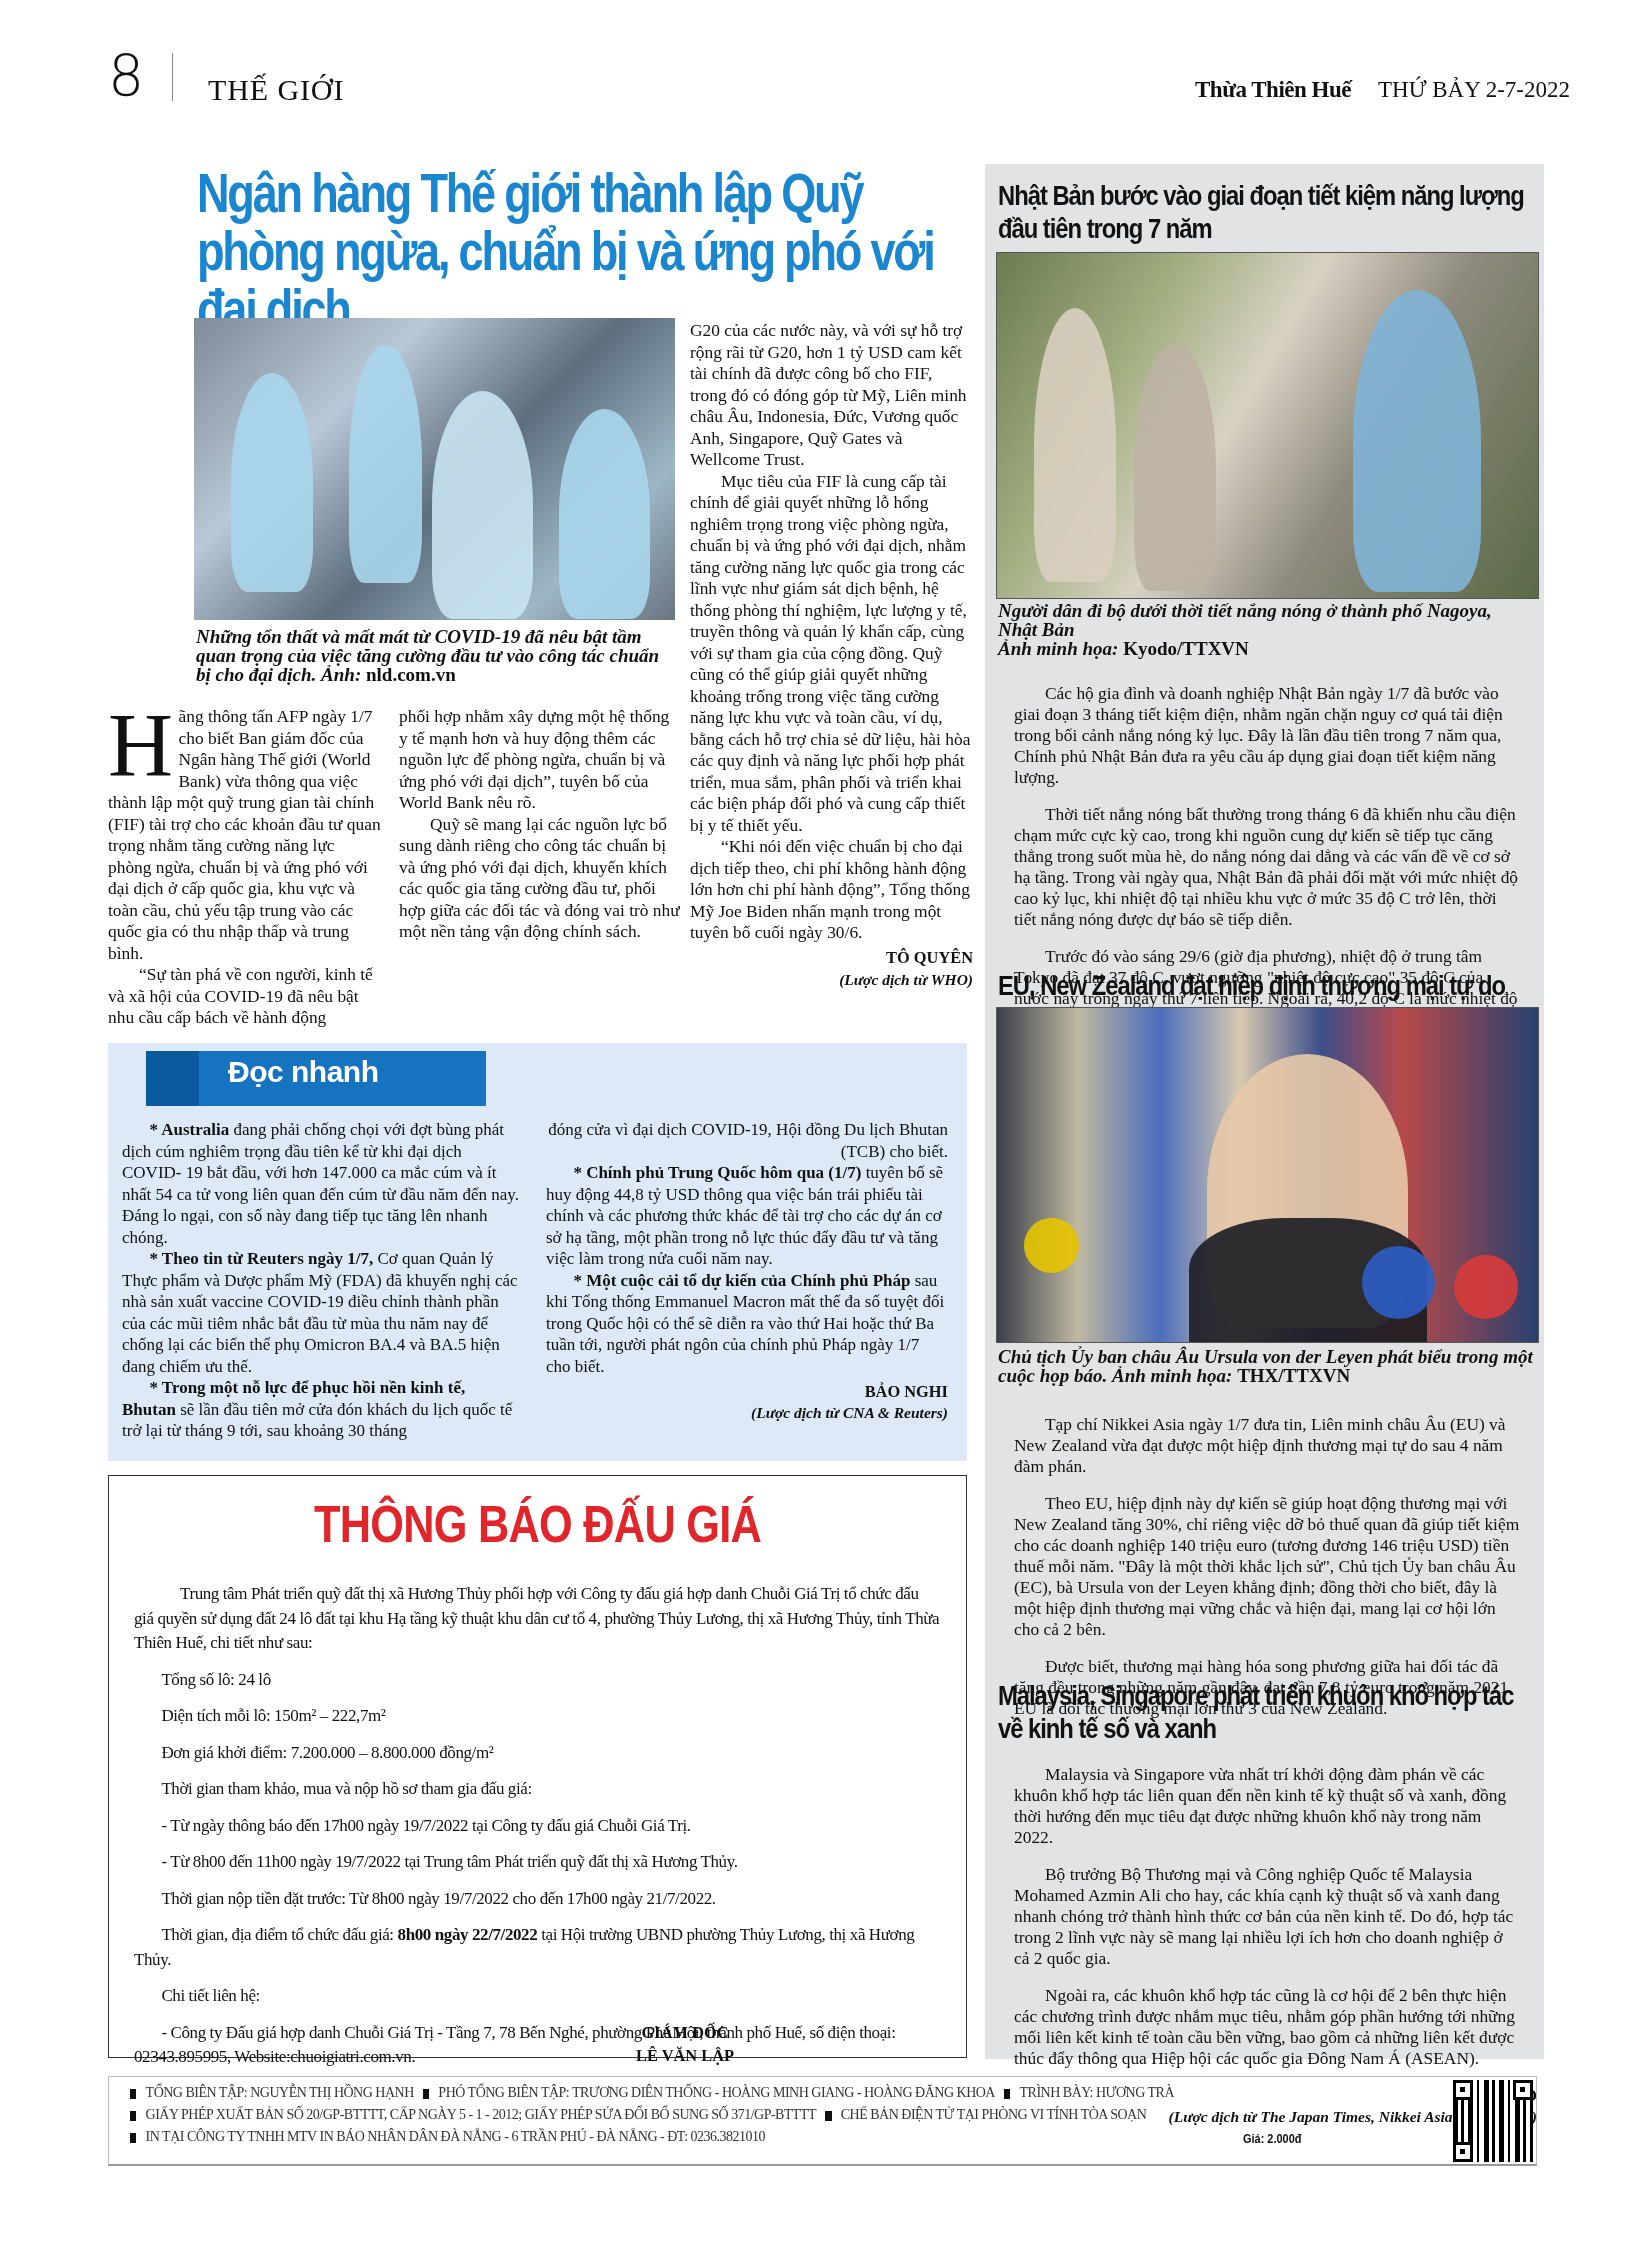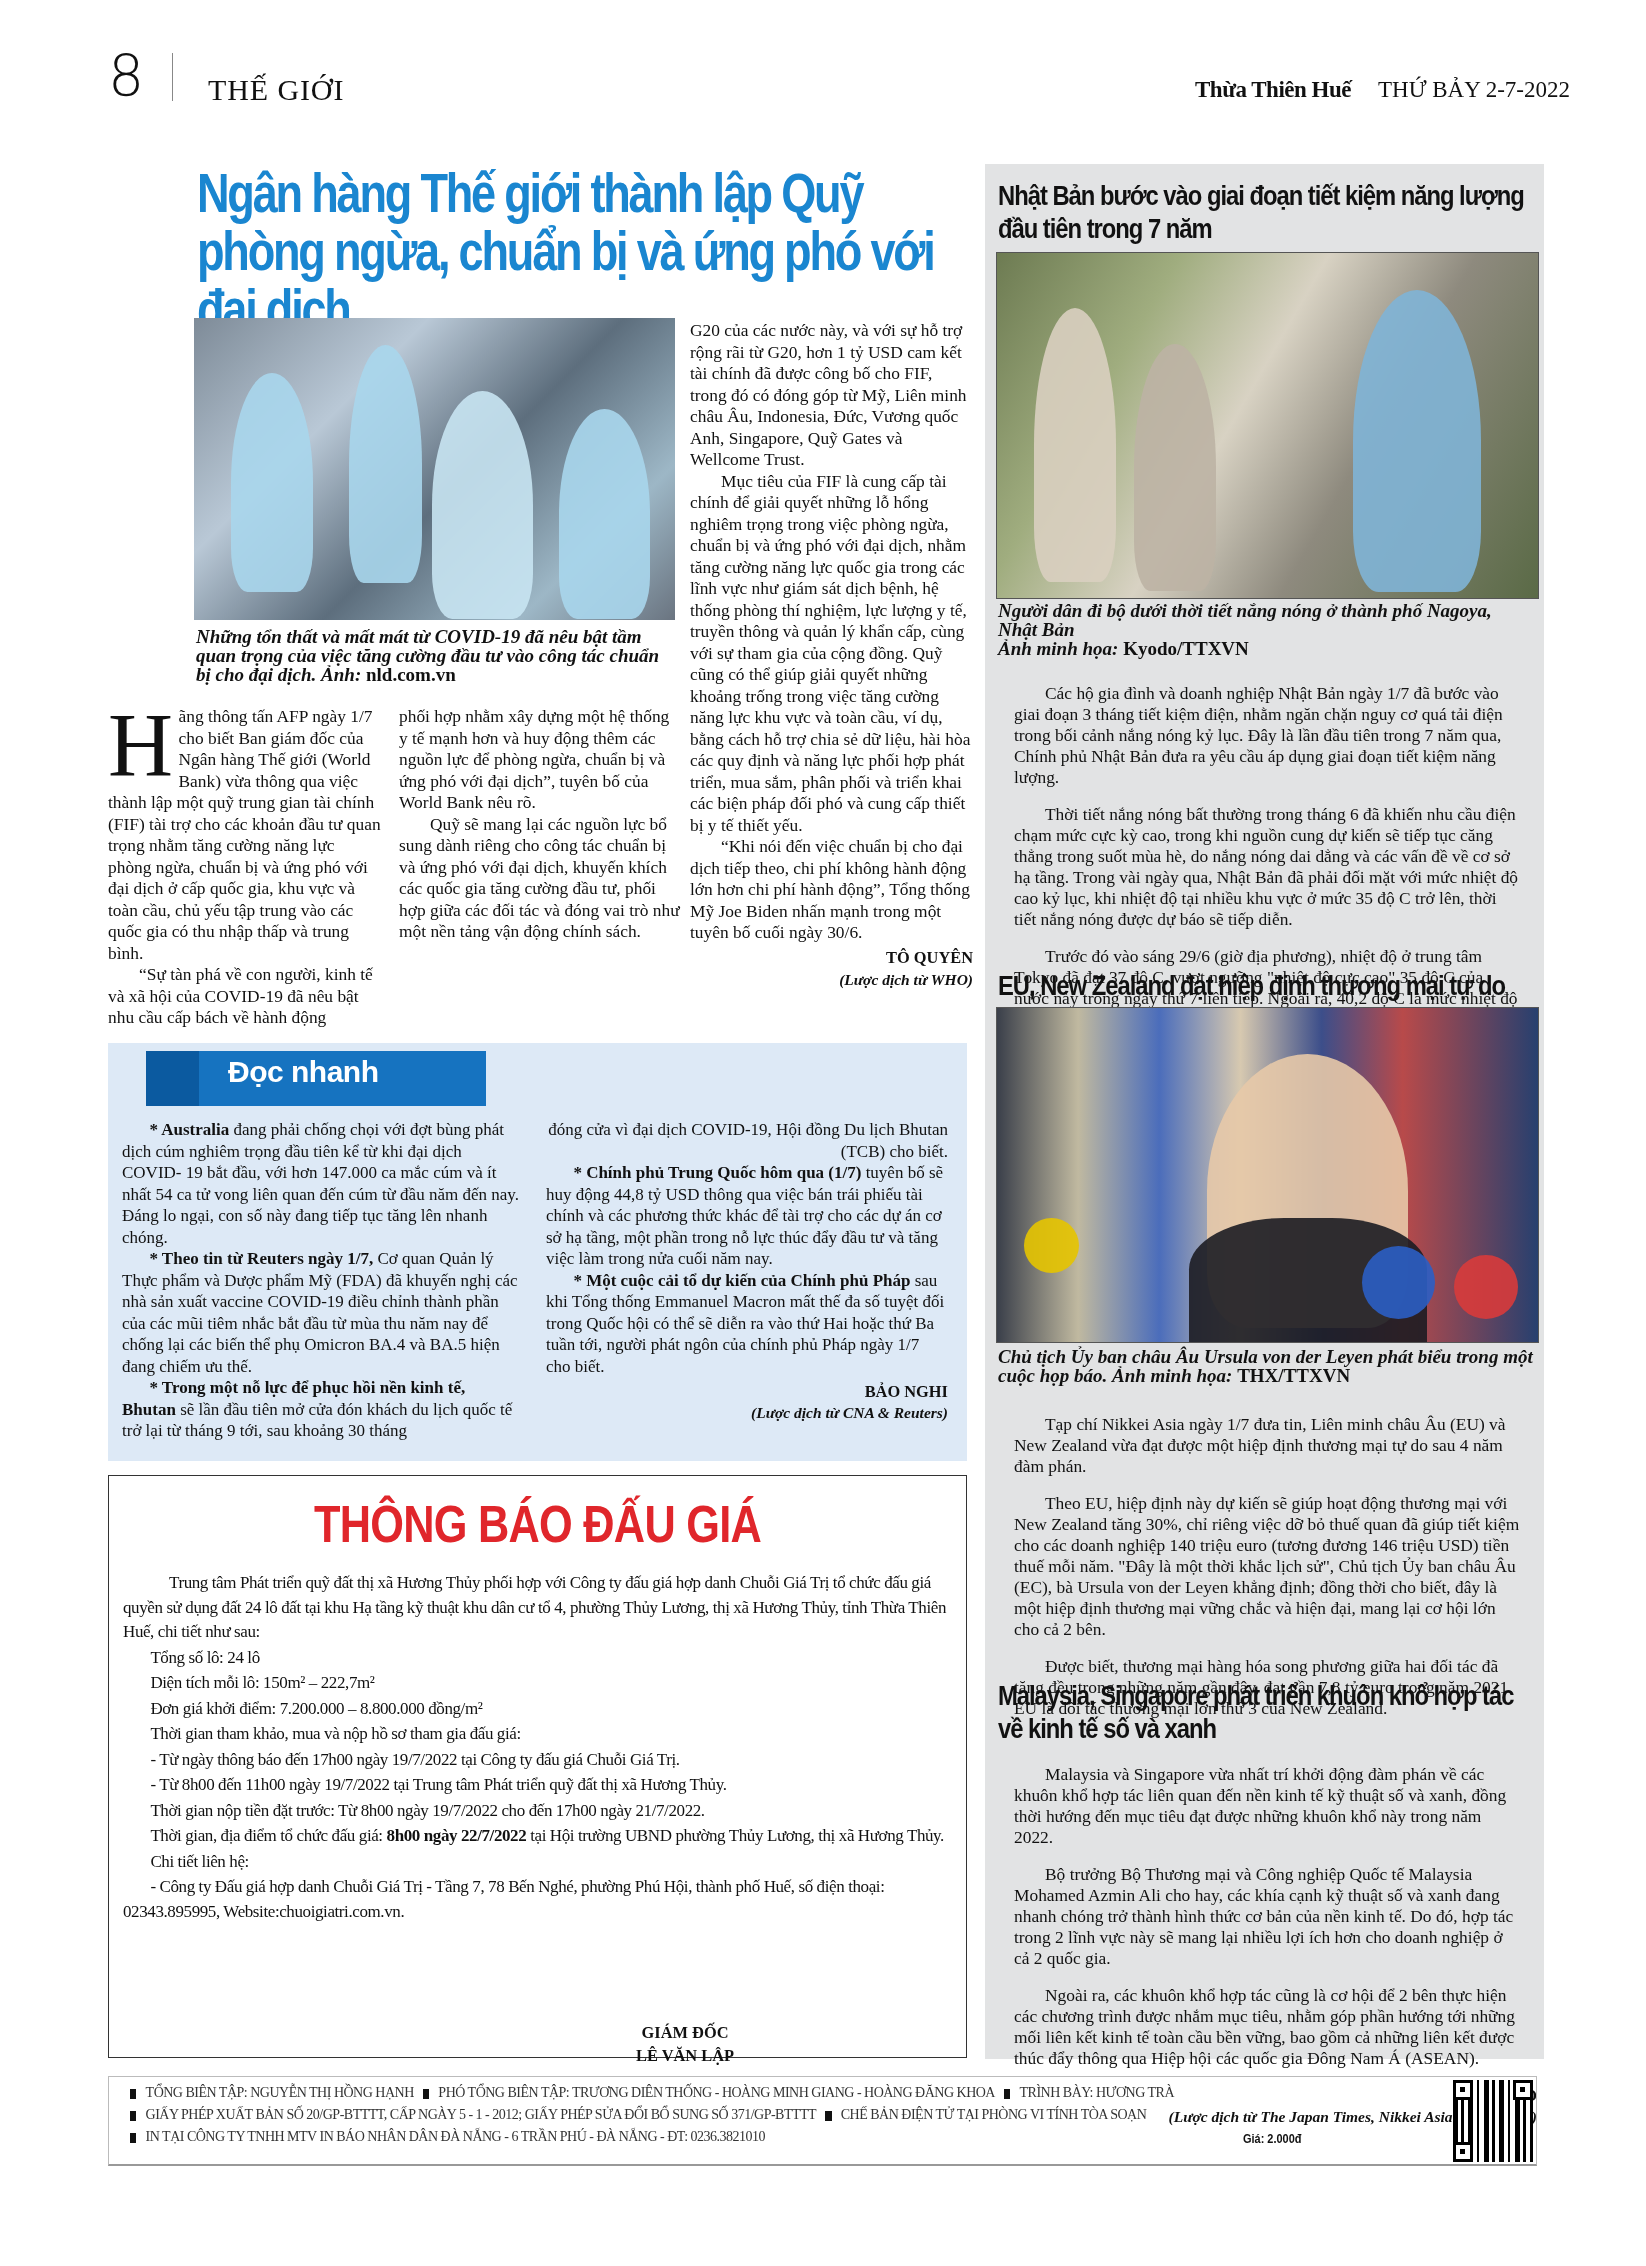--- a/index.html
+++ b/index.html
@@ -32,21 +32,21 @@
   .quick-header-dark { left:146px; top:1051px; width:53px; height:55px; background:#0b5aa0; }
   .quick-title { left:228px; top:1055px; font-family:"Liberation Sans", sans-serif; font-weight:bold; color:#fff; font-size:30px; letter-spacing:-0.5px; }
   .q1 { left:122px; top:1119px; width:397px; font-size:17px; line-height:21.5px; }
   .q2 { left:546px; top:1119px; width:402px; font-size:17px; line-height:21.5px; }
   .q1 p, .q2 p { margin:0; text-indent:27.4px; }
   .q1 p.noind, .q2 p.noind { text-indent:0;text-align:right; }
   
   .auction-box { left:108px; top:1475px; width:859px; height:583px; border:1.8px solid #333; box-sizing:border-box; }
   .auction-title { left:108px; top:1495px; width:859px; text-align:center; font-family:"Liberation Sans", sans-serif; font-weight:bold; color:#e0262b; font-size:51px; letter-spacing:-0.9px; transform:scaleX(0.85); }
   .auction-body { left:122px; top:1570px; width:831px; font-size:17px; line-height:24.5px; letter-spacing:-0.4px; }
-  .auction-body p { margin:1px; }
+  .auction-body p { margin:12px; }
   .auction-body .ind { text-indent:24px; }
   .auction-body .ind2 { text-indent:0; padding-left:27.4px; }
   .auction-sign { left:548px; width:274px; text-align:center; font-weight:bold; font-size:16.4px;margin-top:16px; }
   
   .right-panel { left:985px; top:164px; width:559px; height:1895px; background:#e2e3e4; }
   .rhead { font-family:"Liberation Sans", sans-serif; font-weight:bold; font-size:28px; line-height:33px; letter-spacing:-1.2px; color:#111; transform:scaleX(0.85); transform-origin:left top; width:630px; }
   .rh1 { left:998px; top:179px; }
   .photo-japan { left:996px; top:252px; width:541px; height:345px; background:linear-gradient(120deg,#6d7b52 0%,#a0ad7f 25%,#d8d2c3 45%,#8e8a7e 65%,#5a6a46 100%); border:0.9px solid #555; }
   .cap-japan { left:998px; top:601px; width:537px; }
   .cap-japan .line2 { }

